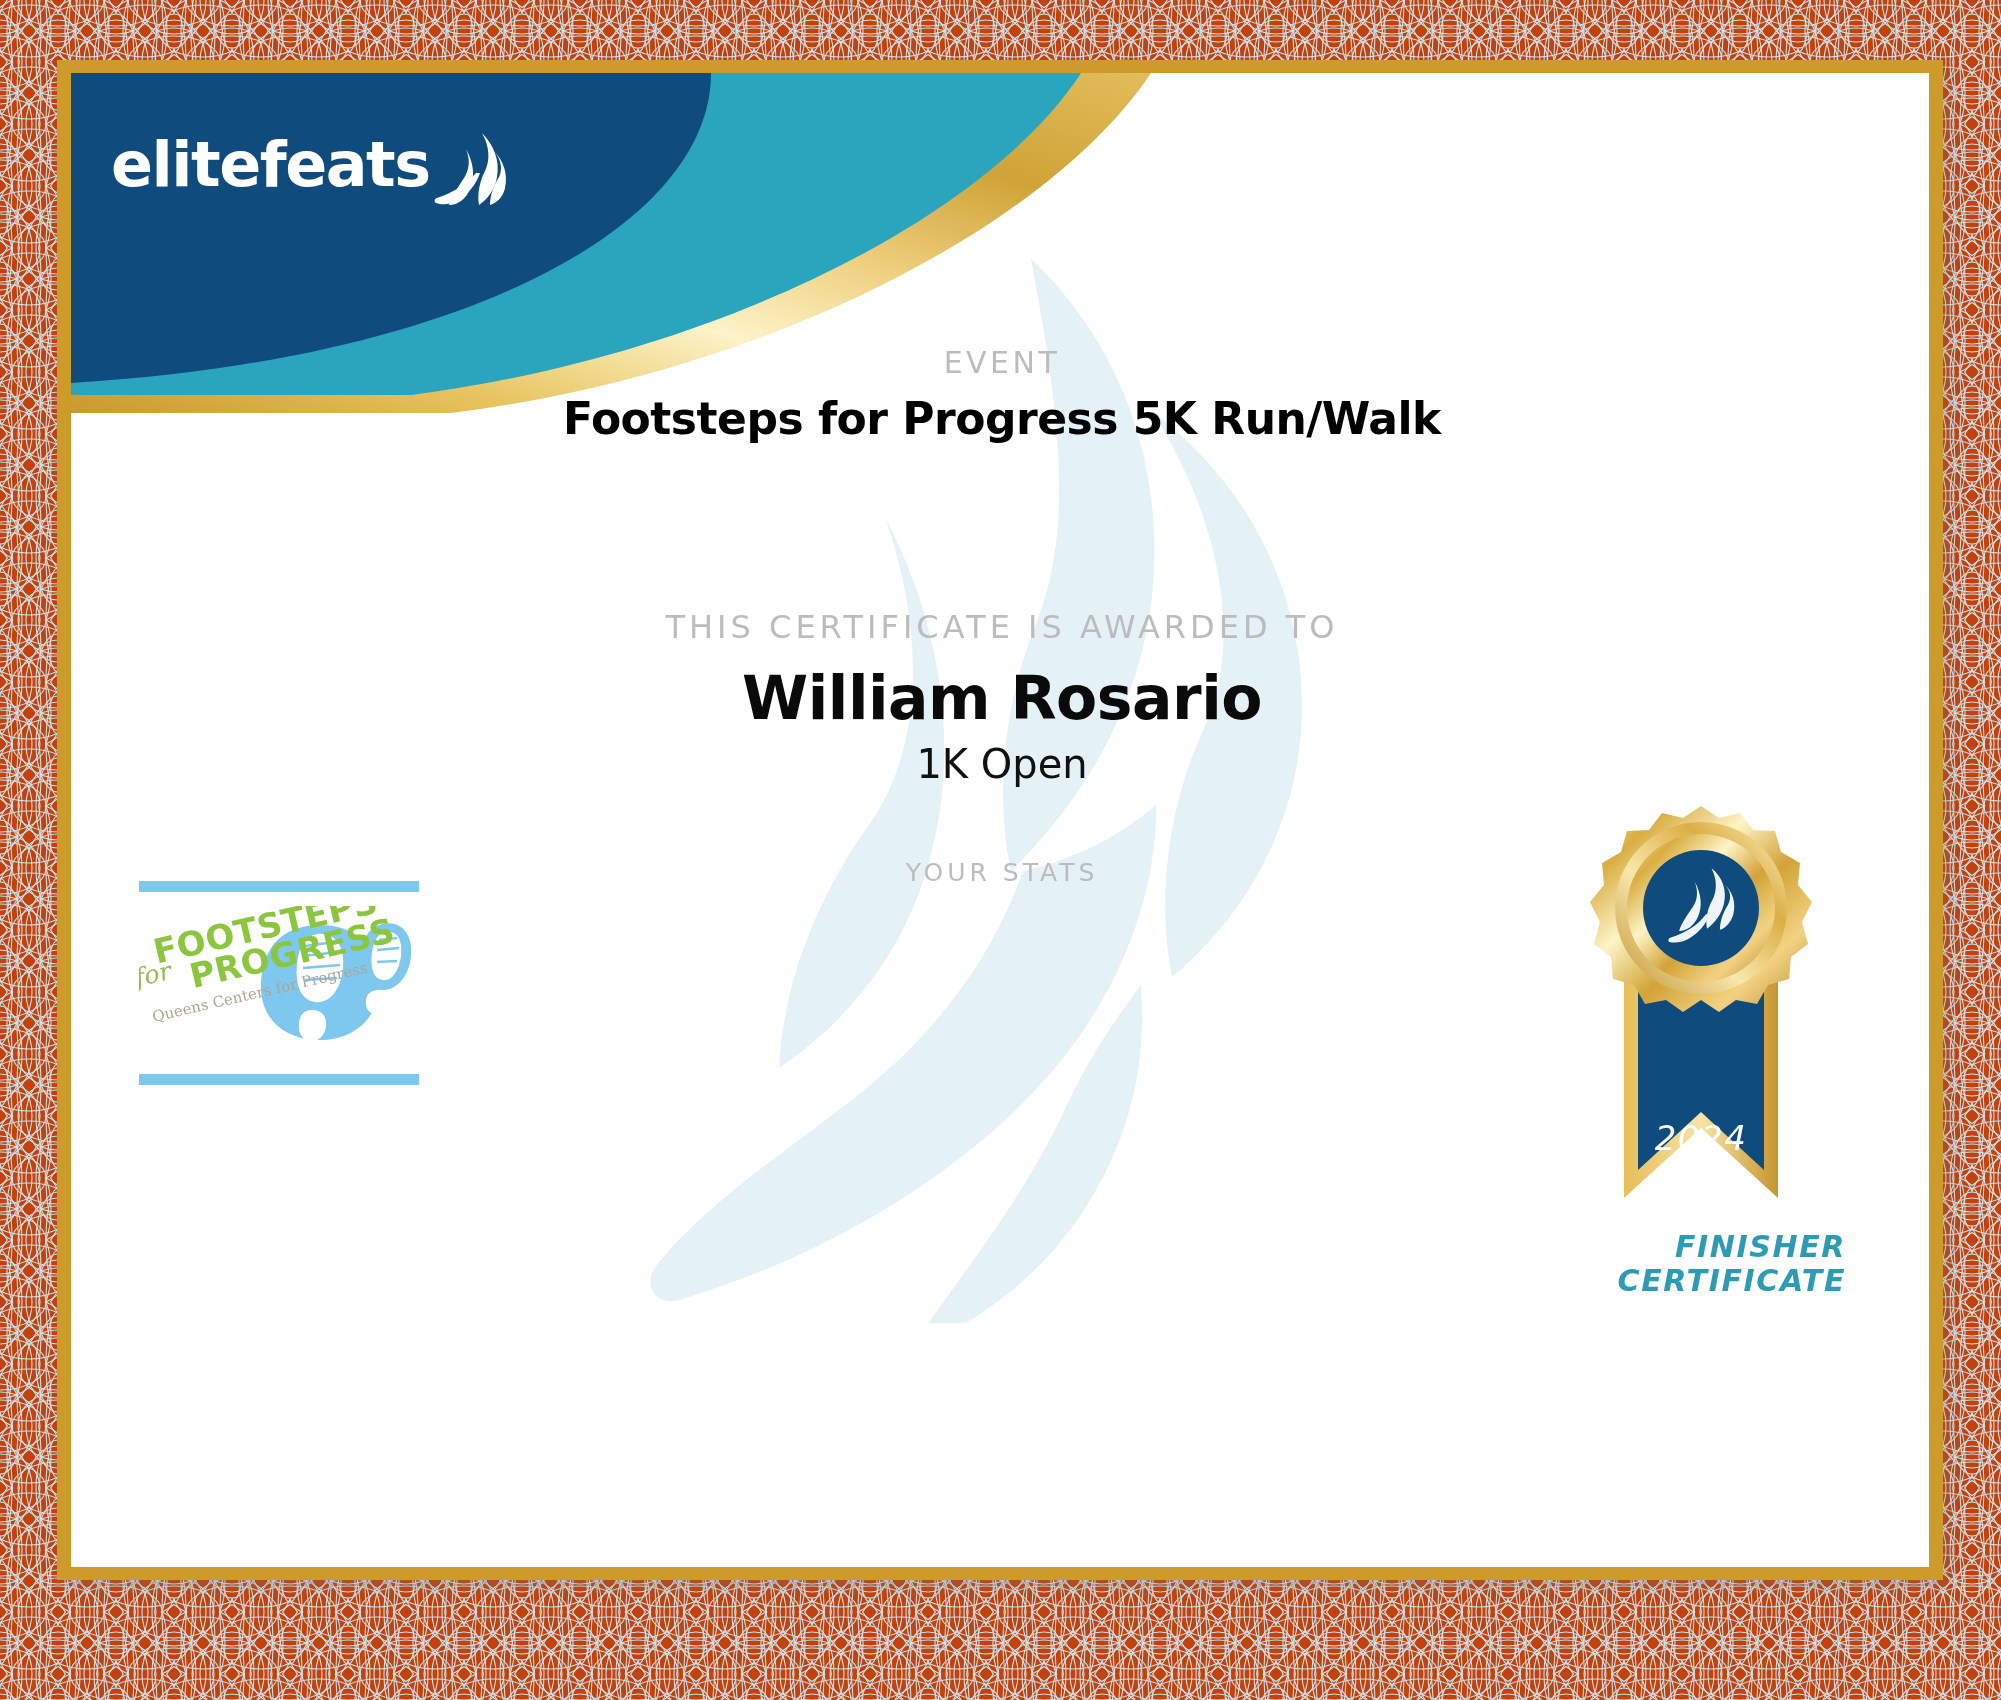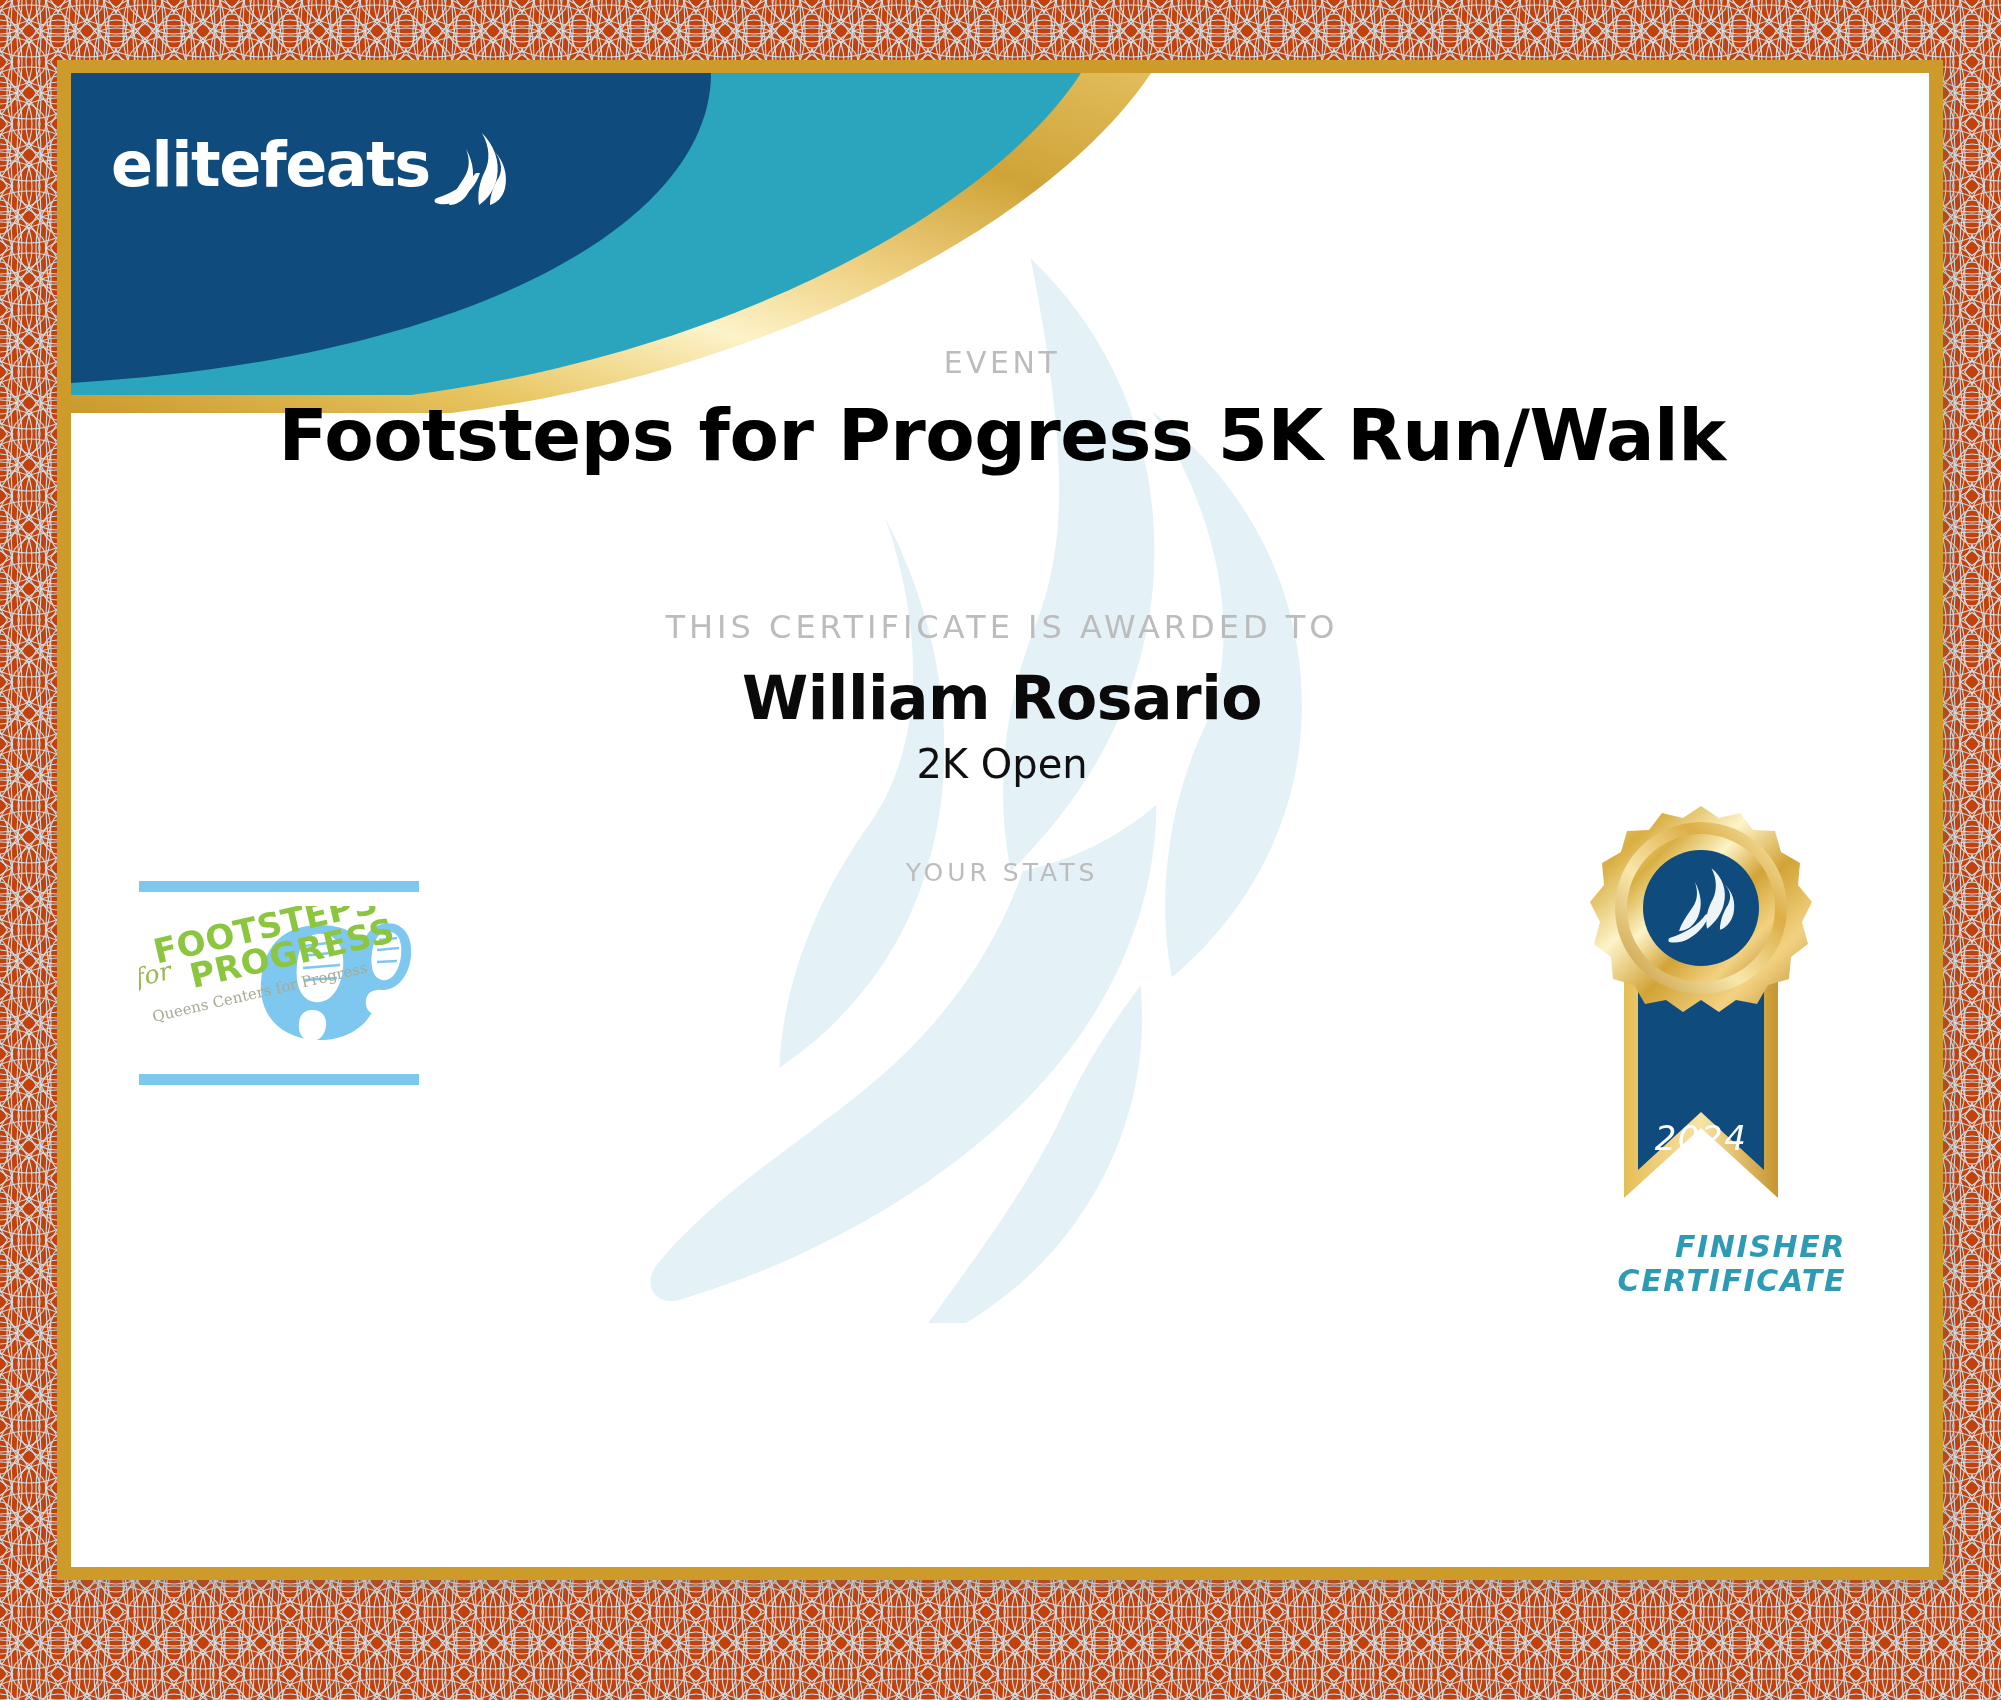--- a/index.html
+++ b/index.html
@@ -115,21 +115,21 @@
     color: #bcbcbc;
     font-size: 30px;
     letter-spacing: 3.5px;
     font-weight: normal;
   }
 
   #event-label   { top: 272px; }
   #event-title {
     top: 320px;
     font-family: "DejaVu Sans", sans-serif;
-    font-size: 72px;
+    font-size: 44px;
     font-weight: bold;
     color: #000000;
     letter-spacing: -0.5px;
   }
 
   #awarded-label { top: 535px; font-size: 32px; letter-spacing: 4px; }
 
   #recipient-name {
     top: 590px;
     font-family: "DejaVu Sans", sans-serif;
@@ -295,21 +295,21 @@
       <div id="content">
 
         <div class="center-col label-caps" id="event-label">EVENT</div>
 
         <div class="center-col" id="event-title">Footsteps for Progress 5K Run/Walk</div>
 
         <div class="center-col label-caps" id="awarded-label">THIS CERTIFICATE IS AWARDED TO</div>
 
         <div class="center-col" id="recipient-name">William Rosario</div>
 
-        <div class="center-col" id="recipient-division">2K Open</div>
+        <div class="center-col" id="recipient-division">1K Open</div>
 
         <div class="center-col label-caps" id="stats-label">YOUR STATS</div>
 
 
         <div id="sponsor-block">
           <div class="sponsor-rule"></div>
           <svg id="sponsor-logo" width="280" height="150" viewBox="0 0 280 150">
 
             <g>
               <path d="M168 20 C210 14 238 36 240 74 C242 112 214 136 176 134

